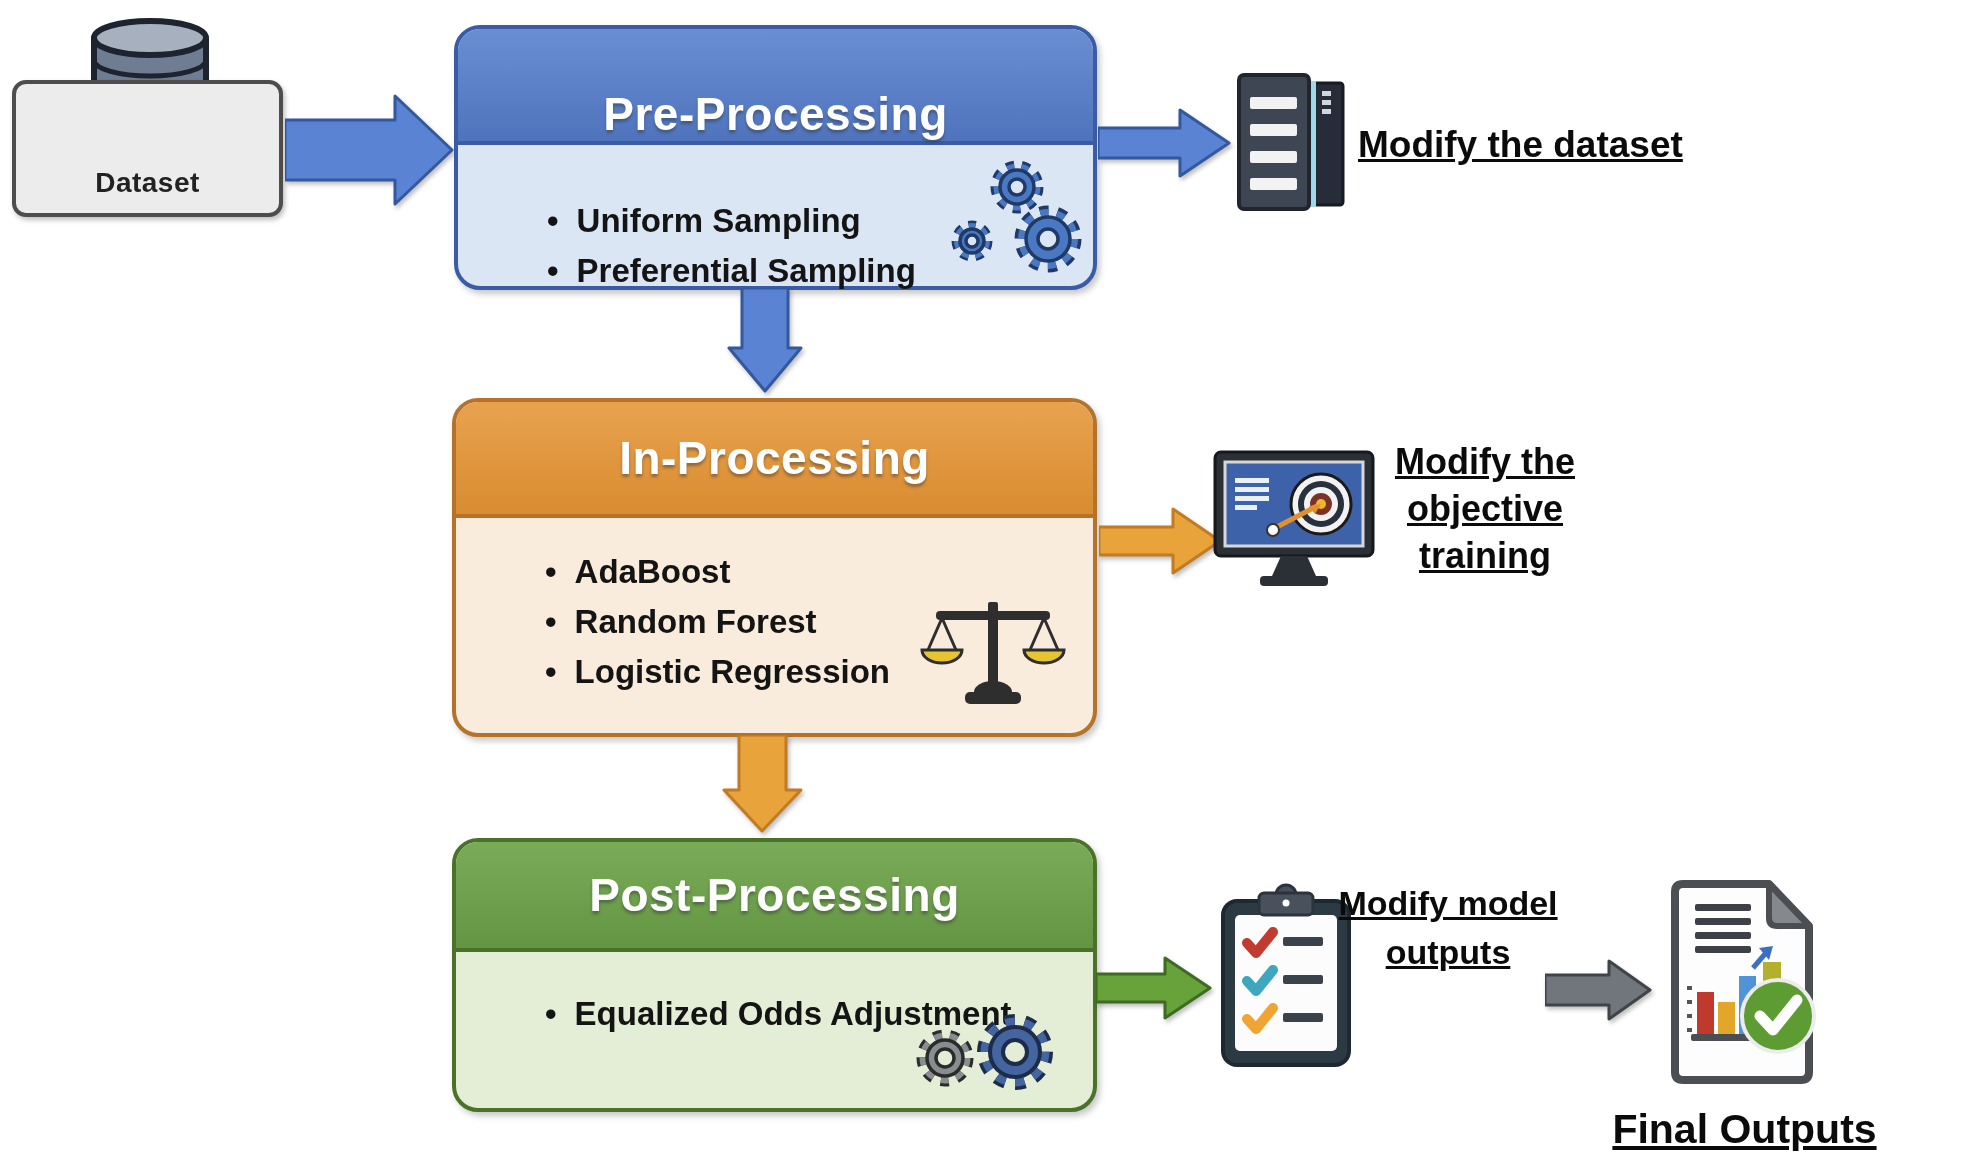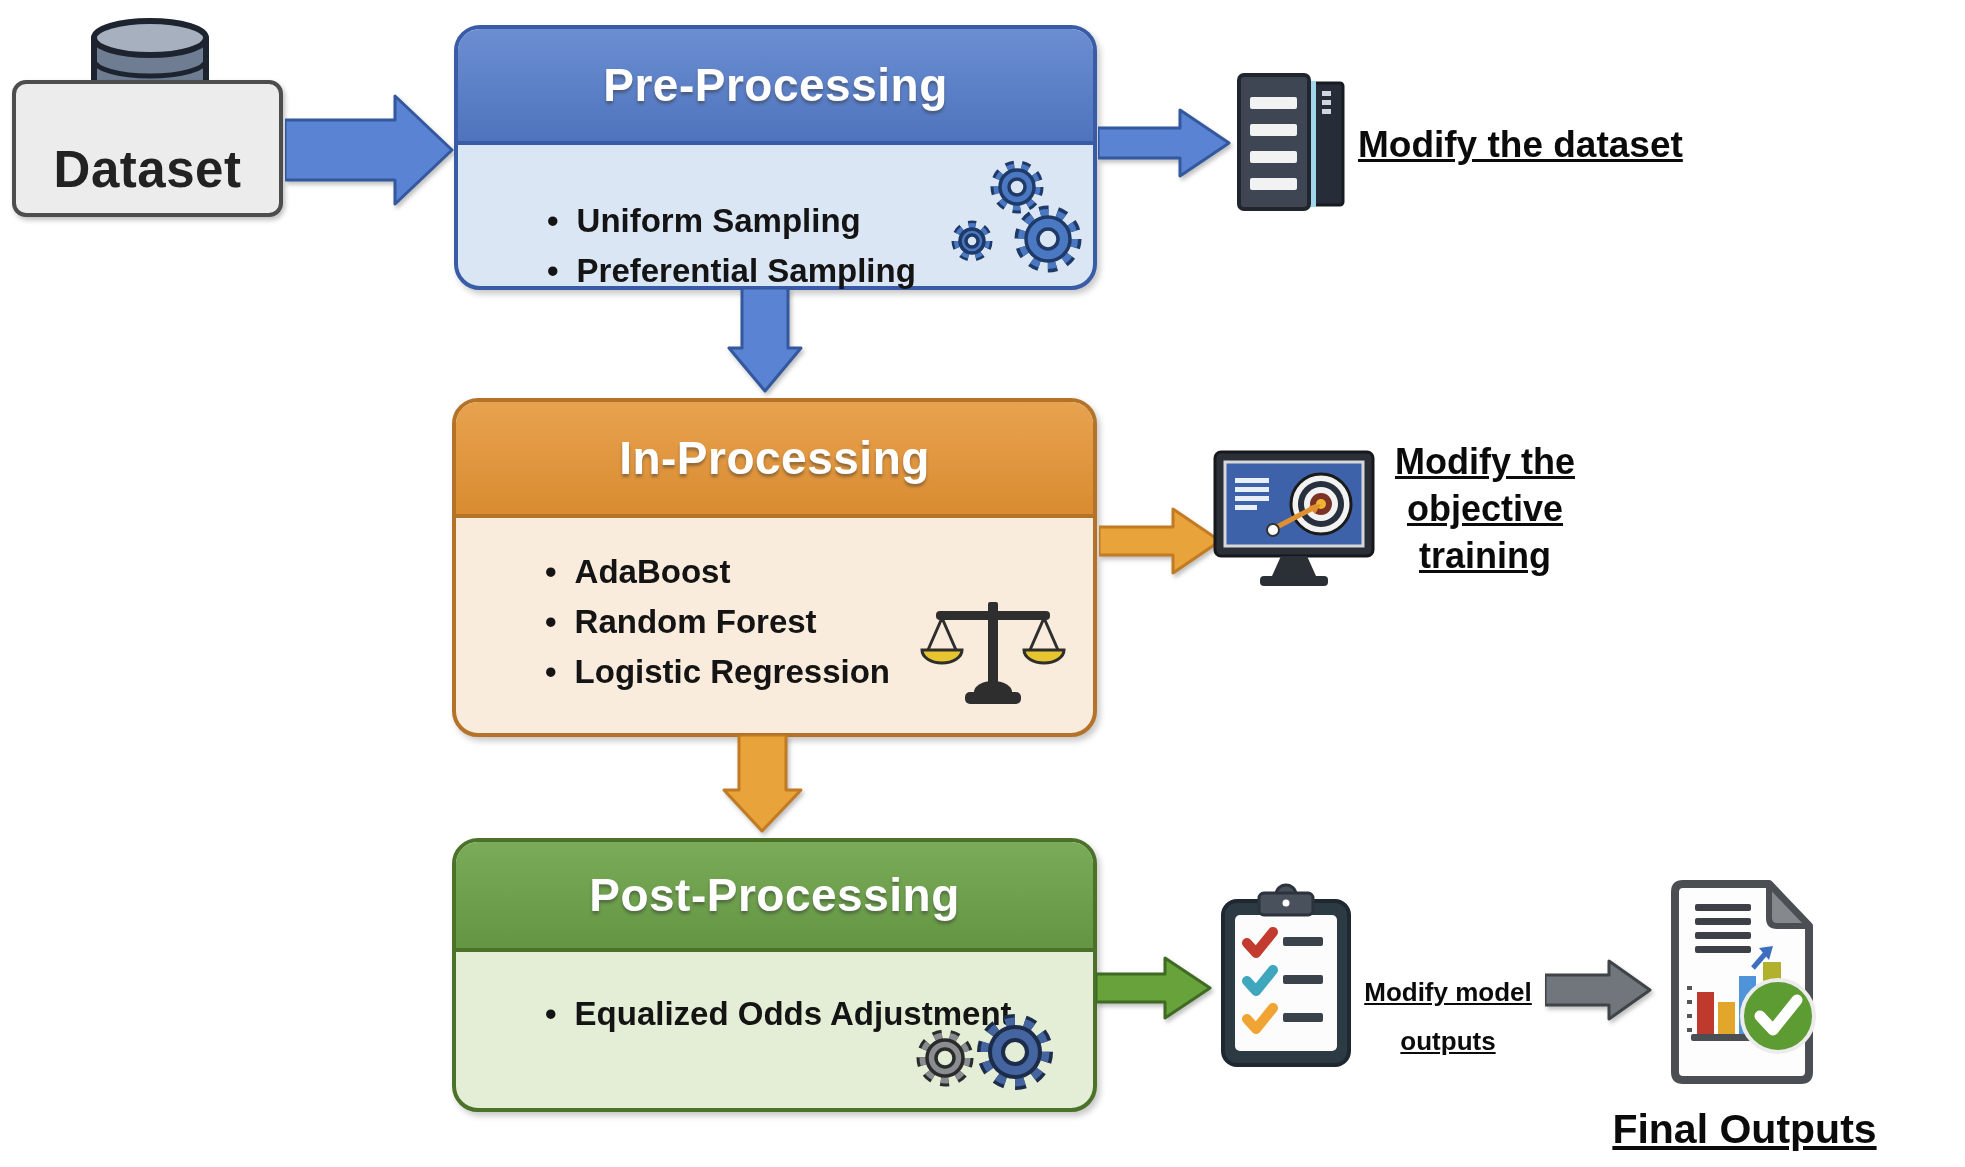--- a/index.html
+++ b/index.html
@@ -5,51 +5,51 @@
   html,body{margin:0;padding:0;background:#ffffff;}
   .canvas{position:relative;width:1965px;height:1167px;background:#ffffff;overflow:hidden;
           font-family:"Liberation Sans","DejaVu Sans",sans-serif;}
   .abs{position:absolute;}
 
   
   .dataset-box{position:absolute;left:12px;top:80px;width:271px;height:137px;background:#ececec;
                border:4px solid #4d4d4d;border-radius:14px;box-sizing:border-box;
                display:flex;align-items:flex-end;justify-content:center;
                box-shadow:2px 3px 5px rgba(0,0,0,.25);}
-  .dataset-box span{font-size:51px;font-weight:bold;color:#222;padding-bottom:14px;letter-spacing:.5px;}
+  .dataset-box span{font-size:28px;font-weight:bold;color:#222;padding-bottom:14px;letter-spacing:.5px;}
 
   
   .stage{position:absolute;border-radius:26px;box-sizing:border-box;
          box-shadow:3px 4px 6px rgba(0,0,0,.22);}
   .stage-header{height:112px;border-radius:22px 22px 0 0;display:flex;align-items:center;justify-content:center;}
   .stage-title{color:#fff;font-size:46px;font-weight:bold;text-shadow:0 3px 3px rgba(50,50,50,.45);letter-spacing:.5px;}
   .stage-list{position:absolute;margin:17px;padding:0;list-style:none;}
   .stage-list li{font-size:33px;font-weight:bold;color:#141414;line-height:50px;white-space:nowrap;}
   .stage-list li::before{content:"•";margin-right:18px;}
 
   .stage.pre{left:454px;top:25px;width:643px;height:265px;background:#dbe6f5;border:4px solid #3a5ca6;}
-  .stage.pre .stage-header{background:linear-gradient(#6b8ed2,#4f74bd);border-bottom:4px solid #3a5ca6;}
+  .stage.pre .stage-header{background:linear-gradient(#6b8ed2,#4f74bd);border-bottom:4px solid #3a5ca6;align-items:flex-end;}
   .stage.pre .stage-list{left:72px;top:150px;}
 
   .stage.in{left:452px;top:398px;width:645px;height:339px;background:#f9ecdc;border:4px solid #b5732a;}
   .stage.in .stage-header{background:linear-gradient(#e8a24e,#d98c31);border-bottom:4px solid #b5732a;}
   .stage.in .stage-list{left:72px;top:128px;}
 
   .stage.post{left:452px;top:838px;width:645px;height:274px;background:#e4eed6;border:4px solid #4c7229;}
   .stage.post .stage-header{height:106px;background:linear-gradient(#79ab58,#639543);border-bottom:4px solid #4c7229;}
   .stage.post .stage-list{left:72px;top:130px;}
 
   .arrow{position:absolute;filter:drop-shadow(2px 3px 2px rgba(0,0,0,.25));}
 
   
   .side-label{position:absolute;color:#0b0b0b;font-weight:bold;text-align:center;text-decoration:underline;}
   .side-label div{white-space:nowrap;}
   .lbl-dataset{left:1358px;top:124px;font-size:37px;text-align:left;}
   .lbl-training{left:1360px;top:438px;width:250px;font-size:36px;line-height:47px;text-align:center;}
-  .lbl-outputs{left:1298px;top:968px;width:300px;font-size:26px;line-height:49px;}
+  .lbl-outputs{left:1298px;top:879px;width:300px;font-size:34px;line-height:49px;}
   .lbl-final{left:1612px;top:1106px;width:265px;font-size:41px;}
 </style>
 </head>
 <body>
 
 <div class="canvas">
 
   <svg class="abs" style="left:77px;top:10px;" width="146" height="142" viewBox="0 0 146 142">
     <ellipse cx="73" cy="119" rx="56" ry="17" fill="#6f7d93" stroke="#1d2430" stroke-width="6"></ellipse>
     <rect x="17" y="28" width="112" height="91" fill="#6f7d93"></rect>

